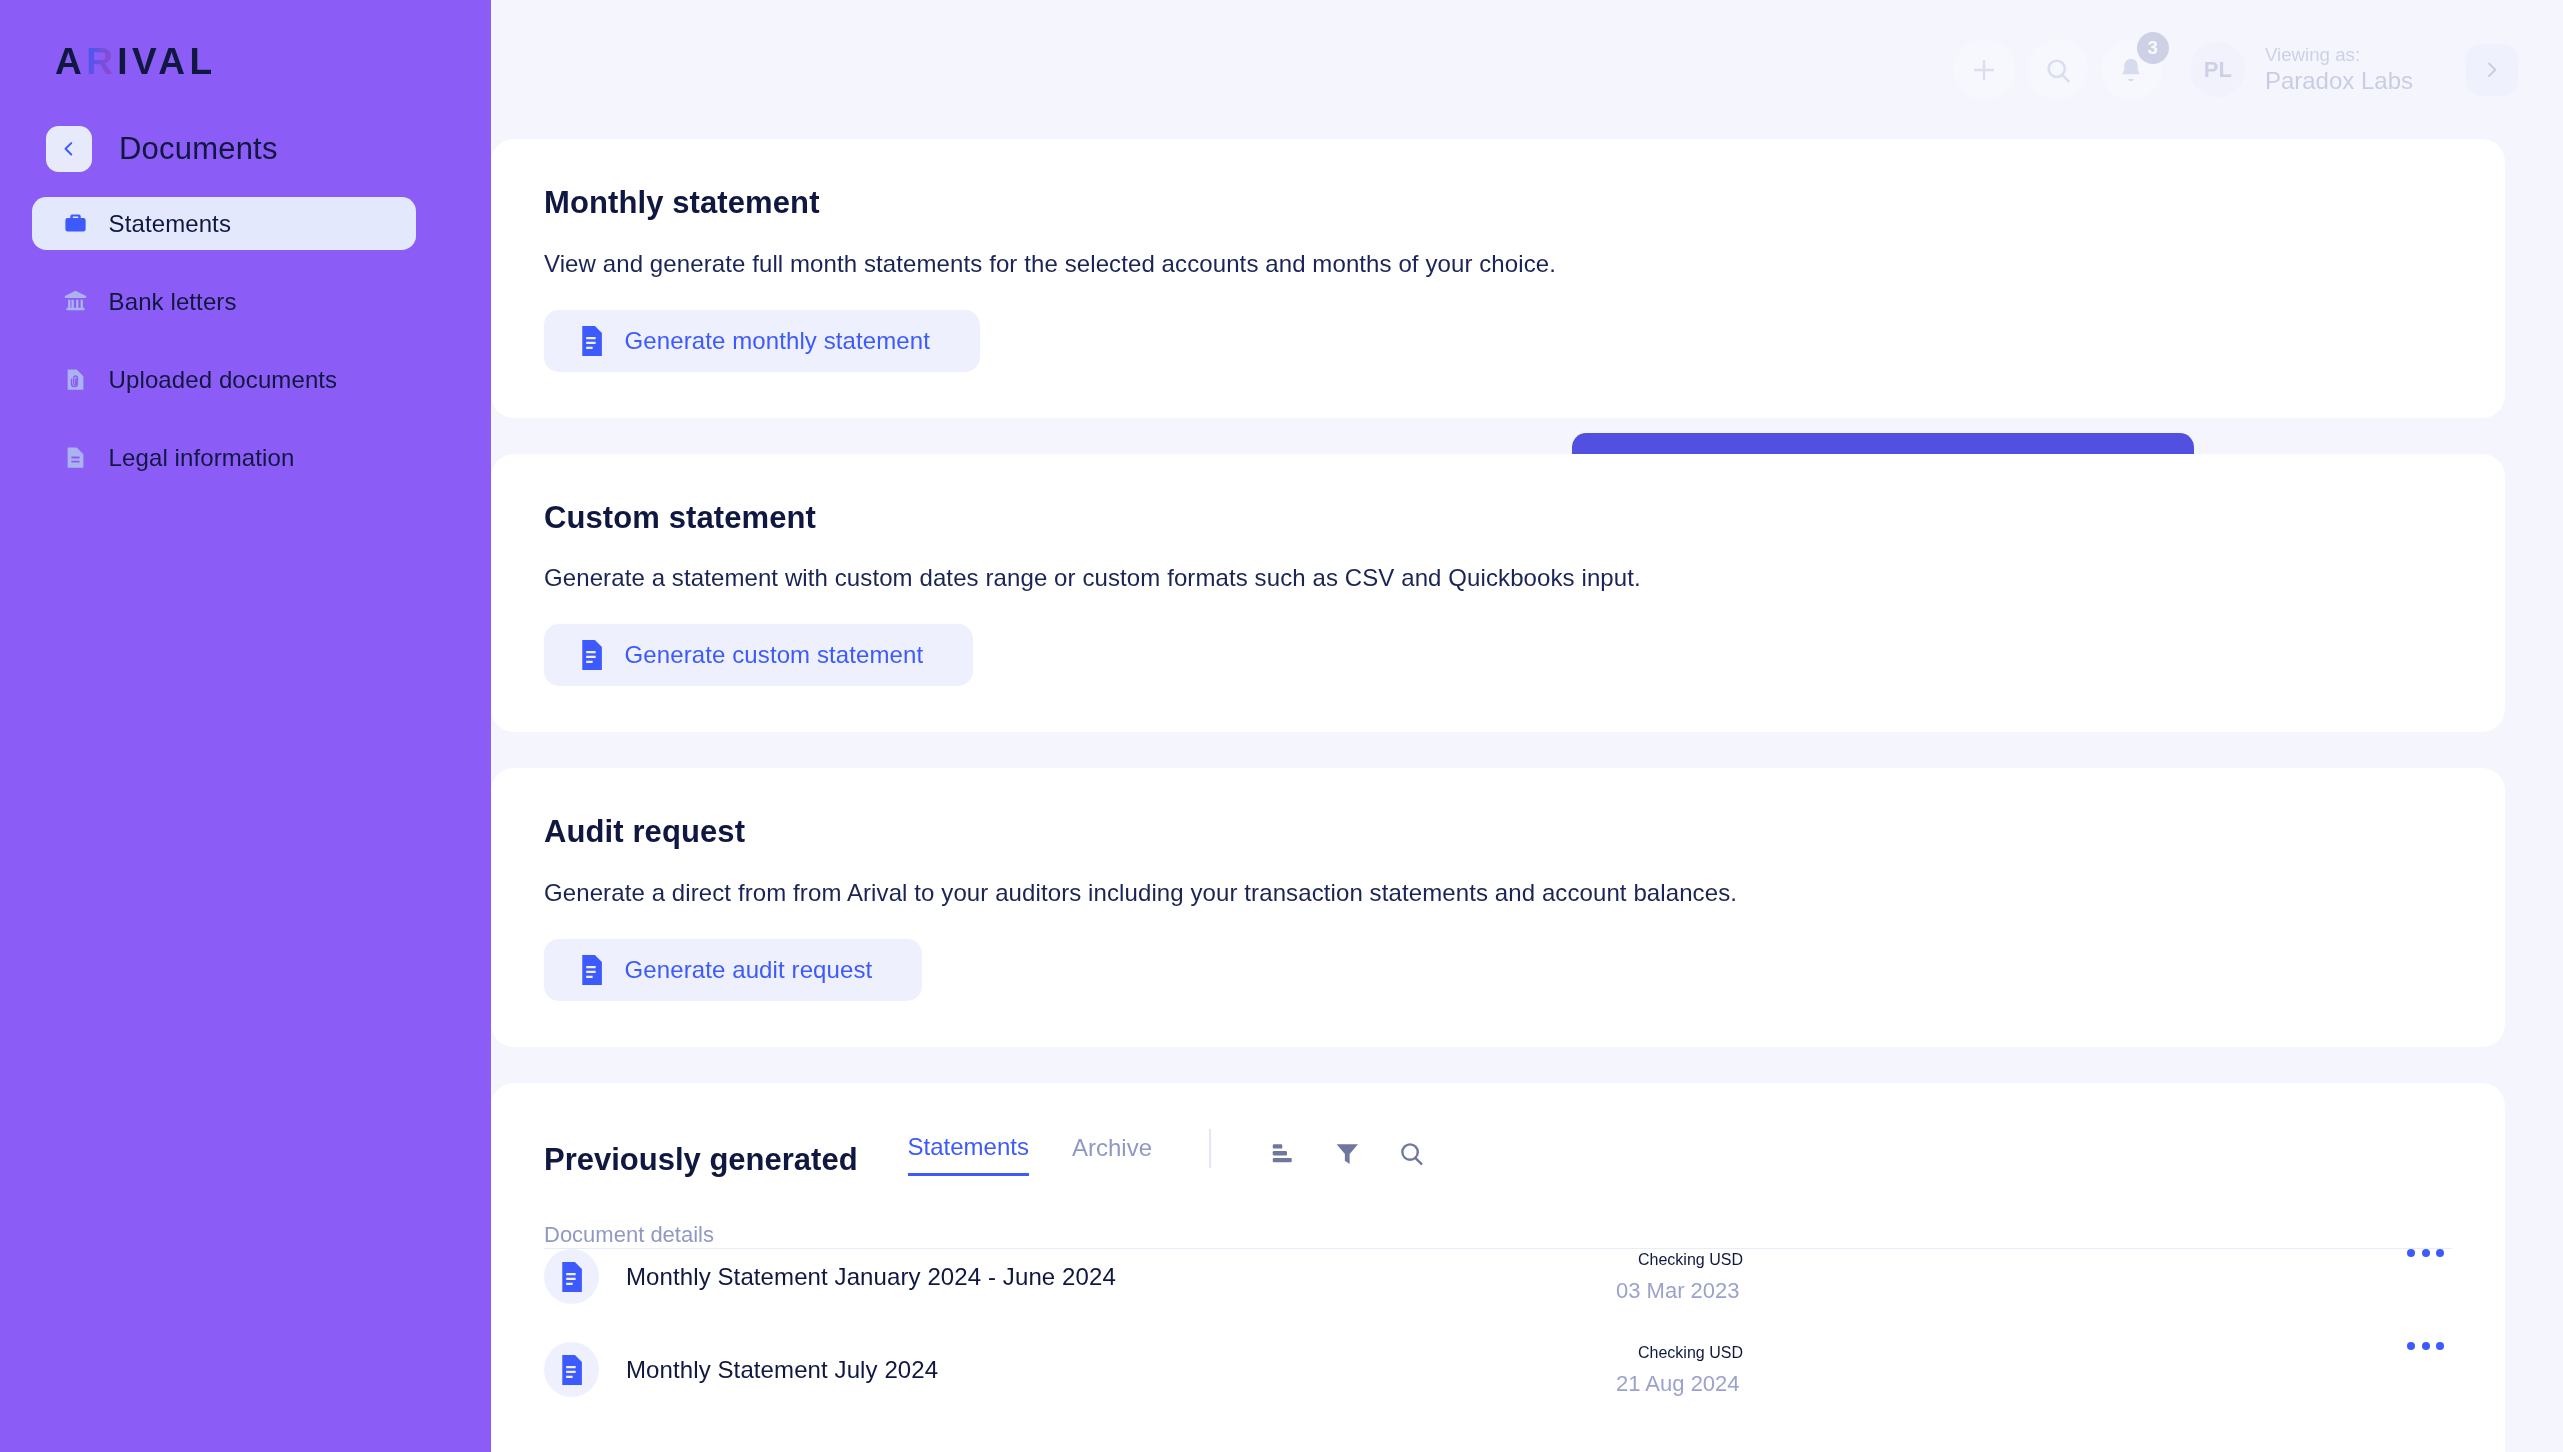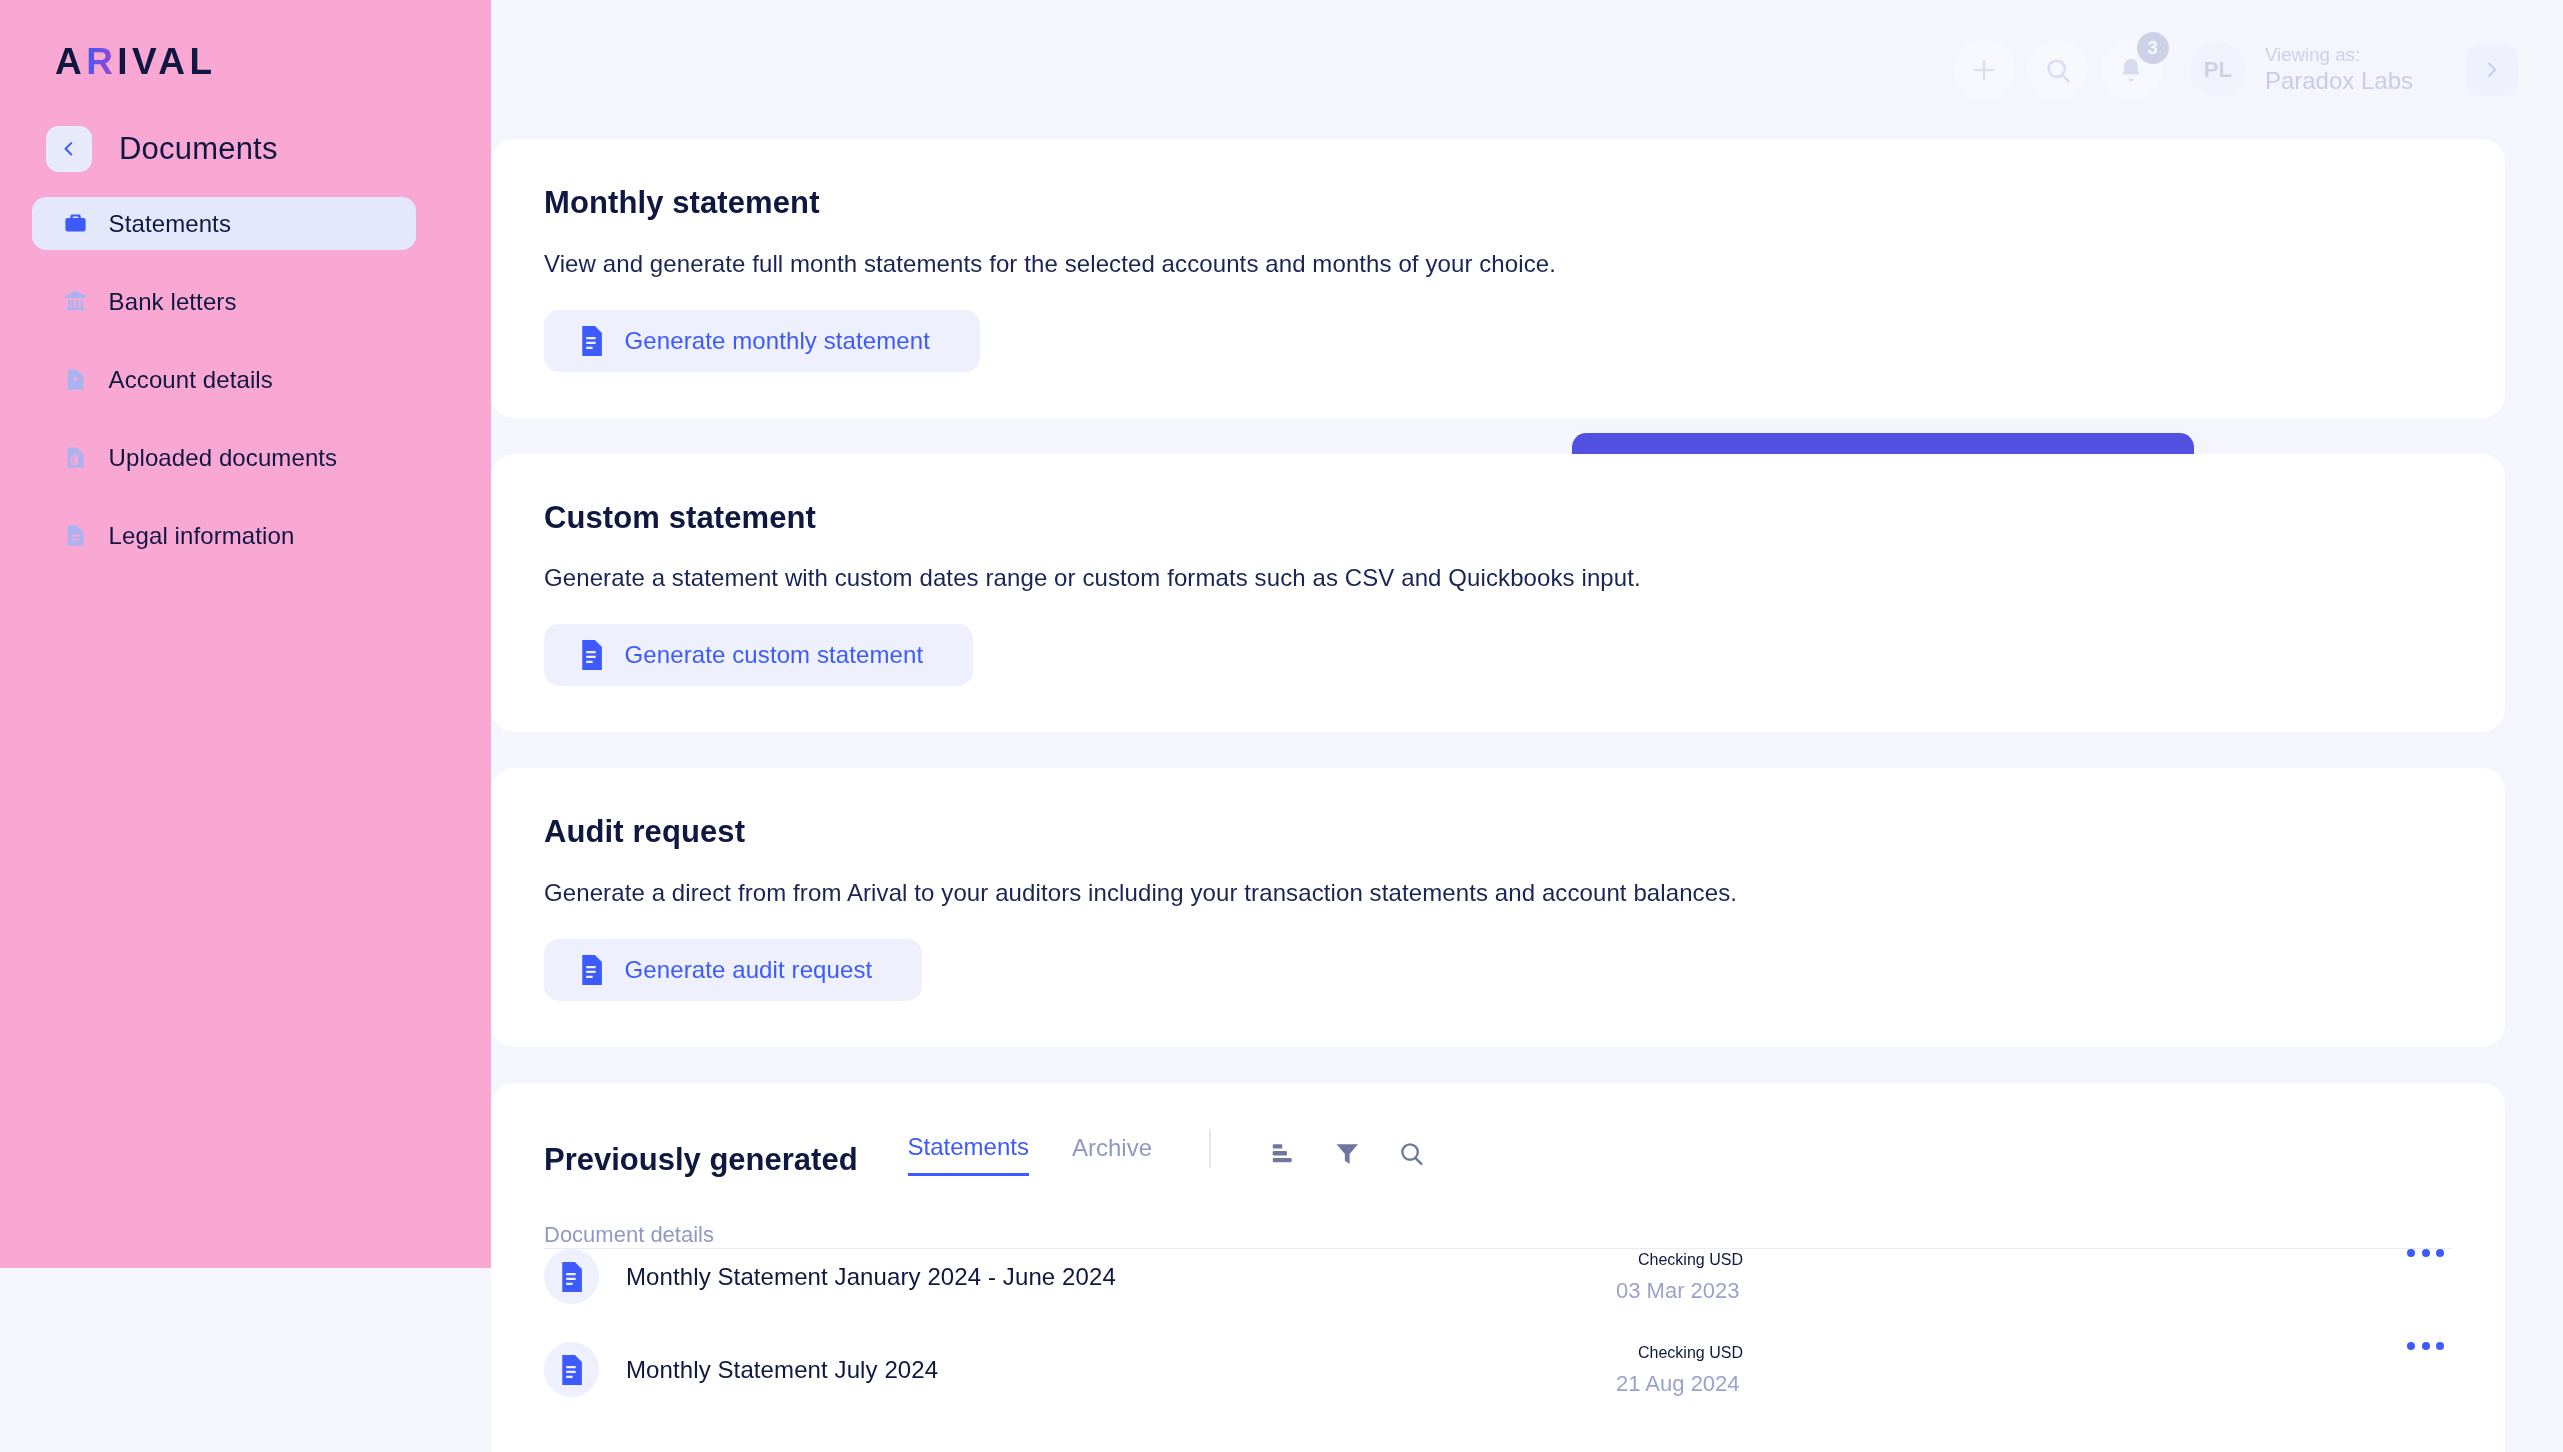--- a/index.html
+++ b/index.html
@@ -6,22 +6,22 @@
   html, body {
     width: 2563px; height: 1452px;
     background: #f5f6fd;
     font-family: "Liberation Sans", sans-serif;
     overflow: hidden;
   }
   .app { position: relative; width: 2563px; height: 1452px; display: flex; }
 
   
   .sidebar {
-    width: 491px; height: 1268px;
-    background: #f9a8d4;
+    width: 491px; height: 1452px;
+    background: #8b5cf6;
     flex: 0 0 491px;
     position: relative;
   }
   .logo {
     margin: 43px 0 0 55px;
     font-size: 37px;
     font-weight: 700;
     letter-spacing: 4.4px;
     color: #101841;
     line-height: 1;
@@ -222,28 +222,20 @@
 
       <div class="nav-item">
         <span class="nav-ico">
           <svg viewBox="0 0 24 24" fill="#aab2ef">
               <path d="M12 2.5 2.5 7.2v1.6h19V7.2L12 2.5Zm-6.6 8v7.1H4v2.1h16v-2.1h-1.4v-7.1h-2.1v7.1h-1.9v-7.1h-2.1v7.1H10.5v-7.1H8.4v7.1H7.5v-7.1H5.4Z"></path>
             </svg>
         </span>
         <span class="nav-label">Bank letters</span>
       </div>
 
-      <div class="nav-item">
-        <span class="nav-ico">
-          <svg viewBox="0 0 24 24" fill="#aab2ef">
-              <path d="M5 3h8l6 6v12H5V3Zm7 6.5a1.9 1.9 0 1 0 0 3.8 1.9 1.9 0 0 0 0-3.8Zm-3.6 7.8c0-1.6 1.7-2.6 3.6-2.6s3.6 1 3.6 2.6v.5H8.4v-.5Z"></path>
-            </svg>
-        </span>
-        <span class="nav-label">Account details</span>
-      </div>
 
       <div class="nav-item">
         <span class="nav-ico">
           <svg viewBox="0 0 24 24" fill="#aab2ef">
               <path d="M5 3h8l6 6v12H5V3Zm7.1 5.3a2.3 2.3 0 0 0-2.3 2.3v4.9a1.5 1.5 0 0 0 3 0v-4.5h-1.3v4.6a.3.3 0 0 1-.6 0v-5a1 1 0 0 1 2 0v5.1a1.9 1.9 0 0 1-3.8 0v-4.3H7.8v4.3a3.2 3.2 0 0 0 6.5 0v-5.1a2.3 2.3 0 0 0-2.2-2.3Z"></path>
             </svg>
         </span>
         <span class="nav-label">Uploaded documents</span>
       </div>
 

